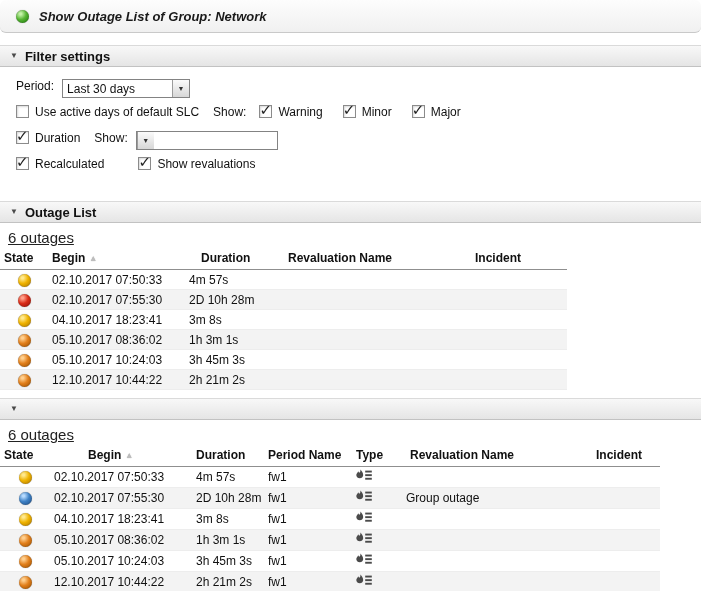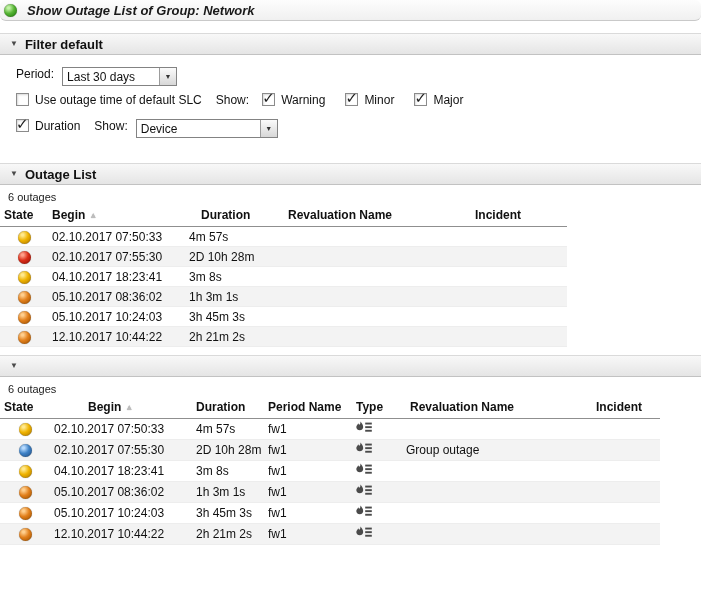--- a/index.html
+++ b/index.html
@@ -7,22 +7,22 @@
   body {
     width: 701px; height: 591px; overflow: hidden;
     background: #fff; color: #111;
     font-family: "Liberation Sans", "DejaVu Sans", sans-serif;
     font-size: 12px;
   }
   .page { width: 701px; height: 591px; overflow: hidden; }
 
   
   .app-header {
-    height: 21px; display: flex; align-items: center; gap: 10px;
-    padding-left: 4px;
+    height: 33px; display: flex; align-items: center; gap: 10px;
+    padding-left: 16px;
     background: linear-gradient(#fdfdfd, #f0f0f0);
     border-bottom: 1px solid #c9c9c9;
     border-radius: 6px;
   }
   .app-title { font-weight: bold; font-style: italic; font-size: 13px; color: #1a1a1a; }
 
   
   .led { width: 13px; height: 13px; border-radius: 50%; display: inline-block; vertical-align: middle;
          box-shadow: inset 0 0 1px rgba(0,0,0,.45), 0 0 1px rgba(0,0,0,.35); }
   .led[data-state="green"]  { background: radial-gradient(circle at 35% 30%, #c4f2a8 8%, #57b535 45%, #2f8c17 78%, #1f6410 100%); }
@@ -58,25 +58,25 @@
   .gap-sev { margin-left: 13px; }
   .gap-sev2 { margin-left: 20px; }
   .gap-reval { margin-left: 34px; }
 
   .select { display: inline-flex; align-items: stretch; height: 19px;
             border: 1px solid #838383; background: #fff; }
   .select .value { padding: 2px 5px 0 4px; flex: 1; white-space: nowrap; overflow: hidden; }
   .select .btn { width: 17px; display: flex; align-items: center; justify-content: center;
                  background: linear-gradient(#fbfbfb, #d7d7d7); border-left: 1px solid #9c9c9c;
                  font-size: 7px; color: #333; }
-  .sel-period { width: 115px; margin-left: 8px; }
+  .sel-period { width: 128px; margin-left: 8px; }
   .sel-device { width: 142px; margin-left: 8px; }
 
   
-  .count { font-size: 11px; margin: 6px 0 2px 8px; color: #222; }
+  .count { font-size: 15px; margin: 6px 0 2px 8px; color: #222; text-decoration: underline; }
   table.grid { border-collapse: collapse; table-layout: fixed; }
   table.t1 { width: 567px; }
   table.t2 { width: 660px; }
   .grid th { text-align: left; font-weight: bold; font-size: 12px; white-space: nowrap;
              padding: 3px 4px 4px 4px; border-bottom: 1px solid #8f8f8f; }
   .grid td { padding: 2px 4px; height: 20px; white-space: nowrap; overflow: hidden; }
   .grid tbody tr:nth-child(even) { background: #f3f3f3; }
   .grid tbody td { border-bottom: 1px solid #ededed; }
   th.c-state { }
   td.c-state { text-align: center; }
@@ -95,54 +95,59 @@
 
 <div class="page">
 
   <div class="app-header">
     <span class="led" data-state="green"></span>
     <span class="app-title">Show Outage List of Group: Network</span>
   </div>
 
   <div class="section-bar">
     <span class="tri">▼</span>
-    <span>Filter default</span>
+    <span>Filter settings</span>
   </div>
 
   <div class="filter-body">
     <div class="filter-row">
       <span class="lbl">Period:</span>
       <div class="select sel-period">
         <span class="value">Last 30 days</span>
         <span class="btn">▼</span>
       </div>
     </div>
 
     <div class="filter-row">
       <span class="cb" data-checked="false"></span>
-      <span class="cb-label">Use outage time of default SLC</span>
+      <span class="cb-label">Use active days of default SLC</span>
       <span class="lbl gap-show">Show:</span>
       <span class="cb gap-sev" data-checked="true"></span>
       <span class="cb-label">Warning</span>
       <span class="cb gap-sev2" data-checked="true"></span>
       <span class="cb-label">Minor</span>
       <span class="cb gap-sev2" data-checked="true"></span>
       <span class="cb-label">Major</span>
     </div>
 
     <div class="filter-row">
       <span class="cb" data-checked="true"></span>
       <span class="cb-label">Duration</span>
       <span class="lbl gap-show">Show:</span>
       <div class="select sel-device">
-        <span class="value">Device</span>
         <span class="btn">▼</span>
       </div>
     </div>
 
+    <div class="filter-row">
+      <span class="cb" data-checked="true"></span>
+      <span class="cb-label">Recalculated</span>
+      <span class="cb gap-reval" data-checked="true"></span>
+      <span class="cb-label">Show revaluations</span>
+    </div>
   </div>
 
   <div class="section-bar tight">
     <span class="tri">▼</span>
     <span>Outage List</span>
   </div>
   <div class="count">6 outages</div>
 
   <table class="grid t1">
     <colgroup>

